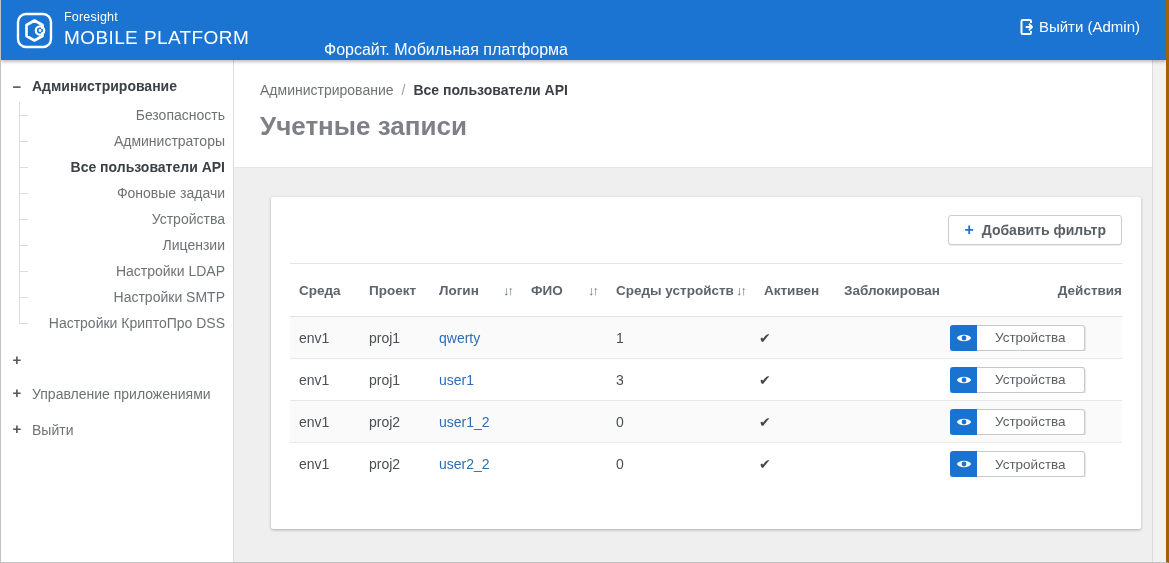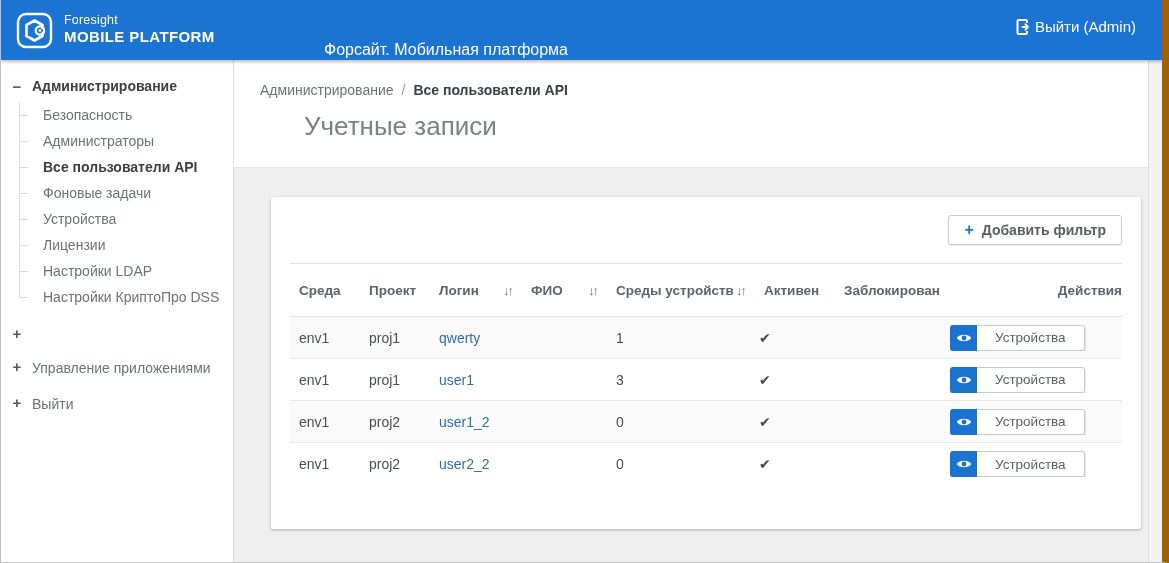--- a/index.html
+++ b/index.html
@@ -1,60 +1,60 @@
 <!DOCTYPE html>
 <html><head>
 <meta charset="utf-8">
 <style>
   * { margin:0; padding:0; box-sizing:border-box; }
   body { font-family:"Liberation Sans", sans-serif; background:#fff; }
   .screen {
     position:relative; width:1169px; height:563px; overflow:hidden;
-    border-left:1px solid #c2c2c2; border-right:7px solid #a16207; border-bottom:1px solid #c2c2c2;
+    border-left:1px solid #c2c2c2; border-right:3px solid #a16207; border-bottom:1px solid #c2c2c2;
     background:#5eead4;
   }
 
   
   .topbar {
     position:absolute; left:0; top:0; width:100%; height:60px;
     background:#1b74d2; color:#fff; display:flex; align-items:center;
     box-shadow:0 2px 3px rgba(0,0,0,.25); z-index:5;
   }
   .logo-block { display:flex; align-items:center; gap:11px; padding-left:15px; }
   .logo-badge { width:37px; height:37px; display:flex; align-items:center; justify-content:center; }
   .logo-text { line-height:1.25; }
   .logo-line1 { font-size:12.5px; font-weight:400; letter-spacing:.2px; }
-  .logo-line2 { font-size:15px; font-weight:700; letter-spacing:.4px; }
+  .logo-line2 { font-size:19px; font-weight:400; letter-spacing:.4px; }
   .app-title { position:absolute; left:323px; top:16px; height:68px; display:flex; align-items:center; font-size:16px; }
   .logout { position:absolute; right:26px; top:0; height:53px; display:flex; align-items:center; gap:2px; cursor:pointer; font-size:15px; }
 
   
   .sidebar {
     position:absolute; left:0; top:60px; width:233px; height:503px;
     background:#fff; border-right:1px solid #ddd; padding:18px 8px 0 10px;
     font-size:14px; color:#6d7275; overflow:hidden;
   }
   .tree-root { display:flex; gap:9px; align-items:flex-start; cursor:pointer; margin-bottom:6px; }
   .tree-root .lbl { font-weight:700; color:#3c4045; }
   .expander { width:12px; flex:0 0 12px; font-weight:700; color:#555a5e; font-size:15px; line-height:18px; text-align:center; }
   .tree-children { list-style:none; position:relative; margin:4px 0 10px 0; padding-left:32px; }
   .tree-children::before { content:""; position:absolute; left:8px; top:0; bottom:13px; width:1px; background:#dcdcdc; }
-  .tree-children li { position:relative; line-height:26px; cursor:pointer; white-space:nowrap; }
+  .tree-children li { position:relative; line-height:26px; cursor:pointer; white-space:nowrap;text-align:right; }
   .tree-children li::before { content:""; position:absolute; left:-24px; top:13px; width:9px; height:1px; background:#dcdcdc; }
   .tree-children li.active { font-weight:700; color:#3c4045; }
   .collapsed-item { display:flex; gap:9px; align-items:flex-start; cursor:pointer; margin:15px 0; line-height:21px; }
   .collapsed-item .lbl { color:#6d7275; max-width:185px; }
 
   
   .main { position:absolute; left:233px; top:60px; width:922px; height:503px; background:#efeff0; }
   .whiteband { background:#fff; height:108px; border-bottom:1px solid #e6e6e6; padding:22px 0 0 26px; }
   .breadcrumb { font-size:14px; color:#6d7275; display:flex; gap:8px; align-items:center; }
   .breadcrumb .sep { color:#9aa0a6; }
   .breadcrumb .current { font-weight:700; color:#3c4045; }
-  .page-title { margin-top:13px; font-size:26px; font-weight:400; color:#7d8084;margin-left:44px; }
+  .page-title { margin-top:13px; font-size:26px; font-weight:700; color:#7d8084; }
 
   .card {
     width:870px; margin:29px 0 0 37px; height:332px; background:#fff;
     border-radius:2px; box-shadow:0 1px 3px rgba(0,0,0,.28);
   }
   .filter-row { height:67px; margin:0 19px; border-bottom:1px solid #e4e4e4; display:flex; align-items:center; justify-content:flex-end; }
   .add-filter-btn {
     display:inline-flex; align-items:center; gap:8px; background:#fff;
     border:1px solid #ccc; border-radius:3px; padding:5px 15px; cursor:pointer;
     font-size:14px; font-weight:700; color:#5a5f64; box-shadow:0 1px 1px rgba(0,0,0,.08);
@@ -127,20 +127,21 @@
       <span class="lbl">Администрирование</span>
     </div>
     <ul class="tree-children">
       <li>Безопасность</li>
       <li>Администраторы</li>
       <li class="active">Все пользователи API</li>
       <li>Фоновые задачи</li>
       <li>Устройства</li>
       <li>Лицензии</li>
       <li>Настройки LDAP</li>
+      <li>Настройки SMTP</li>
       <li>Настройки КриптоПро DSS</li>
     </ul>
     <div class="collapsed-item">
       <span class="expander">+</span>
     </div>
     <div class="collapsed-item">
       <span class="expander">+</span>
       <span class="lbl">Управление приложениями</span>
     </div>
     <div class="collapsed-item">

